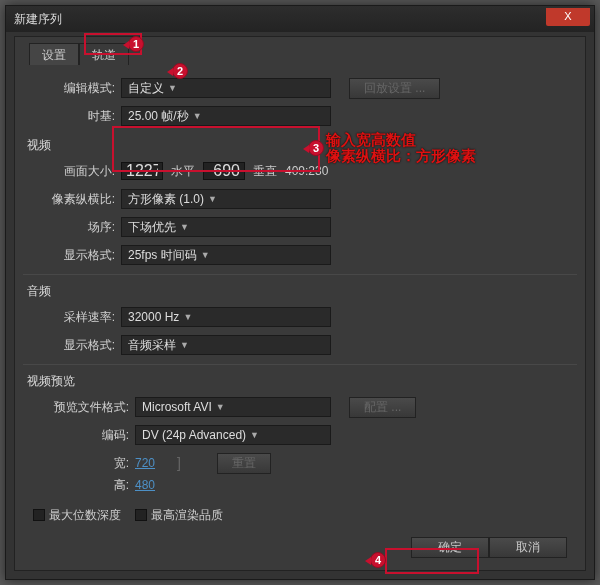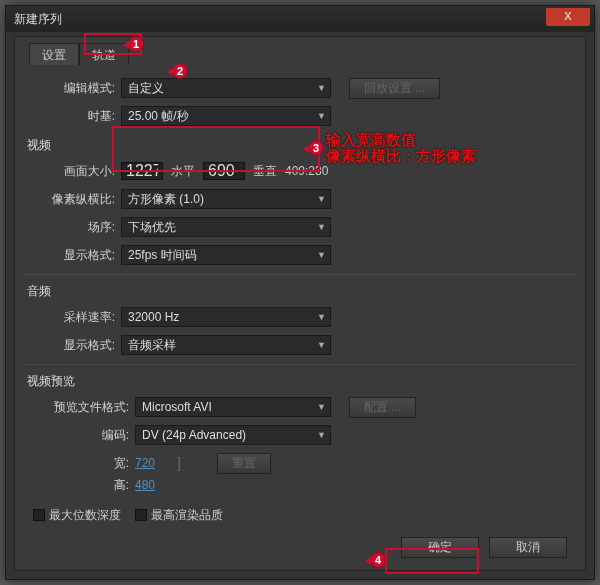--- a/index.html
+++ b/index.html
@@ -7,32 +7,32 @@
 .window { position: absolute; left: 5px; top: 5px; width: 590px; height: 575px; background: #333; border: 1px solid #1a1a1a; box-shadow: 0 0 12px rgba(0,0,0,.6); }
 .titlebar { height: 26px; background: linear-gradient(#2d2d2d,#232323); display: flex; align-items: center; color: #ddd; font-size: 12px; padding-left: 8px; position: relative; }
 .close-btn { position: absolute; right: 4px; top: 2px; width: 44px; height: 18px; background: #c0392b; color: #fff; text-align: center; line-height: 16px; font-size: 11px; border-radius: 0 0 2px 2px; cursor: pointer; }
 .body { position: absolute; left: 8px; right: 8px; top: 30px; bottom: 8px; background: #3a3a3a; border: 1px solid #222; }
 .tabs { display: flex; gap: 0; margin: 6px 0 0 14px; height: 22px; }
 .tab { padding: 3px 12px; font-size: 12px; color: #ccc; background: #3a3a3a; border: 1px solid #222; border-bottom: none; cursor: pointer; }
 .tab.active { background: #454545; }
 .content { padding: 10px 18px; color: #ccc; font-size: 12px; }
 .row { display: flex; align-items: center; height: 26px; margin-bottom: 2px; }
 .label { width: 82px; text-align: right; margin-right: 6px; color: #d0d0d0; }
-.dropdown { background: #2a2a2a; border: 1px solid #1a1a1a; color: #ddd; height: 20px; display: flex; align-items: center; justify-content: space-between; padding: 0 4px 0 6px; font-size: 12px; cursor: pointer; }
+.dropdown { background: #2a2a2a; border: 1px solid #1a1a1a; color: #ddd; height: 20px; display: flex; align-items: center; padding: 0 4px 0 6px; font-size: 12px; cursor: pointer; }
 .dd-arrow { font-size: 9px; color: #aaa; margin-left: 4px; }
 .input { background: #222; border: 1px solid #111; color: #ddd; height: 18px; padding: 0 4px; font-size: 16px; }
 .btn { background: linear-gradient(#4a4a4a,#383838); border: 1px solid #222; color: #ccc; height: 21px; padding: 0 14px; font-size: 12px; display: inline-flex; align-items: center; cursor: pointer; }
 .btn.disabled { color: #666; cursor: default; }
 .section-title { color: #d8d8d8; margin: 8px 0 4px -6px; font-size: 12px; }
 .hr { height: 1px; background: #222; border-bottom: 1px solid #484848; margin: 6px -10px; }
 .checkbox { width: 12px; height: 12px; background: #222; border: 1px solid #111; display: inline-block; margin-right: 4px; vertical-align: middle; }
 .dim { color: #666; }
 .link { color: #4d90c6; text-decoration: underline; cursor: pointer; }
 .seq-row { position: absolute; left: 18px; right: 18px; bottom: 46px; display: flex; align-items: center; border-top: 1px solid #222; padding-top: 10px; }
-.footer { position: absolute; right: 18px; bottom: 12px; display: flex; gap: 10px; align-items: center; }
+.footer { position: absolute; right: 18px; bottom: 12px; display: flex; align-items: center; }
 .marker { position: absolute; width: 16px; height: 16px; border-radius: 50%; background: #c8102e; color: #fff; font-size: 11px; font-weight: bold; display: flex; align-items: center; justify-content: center; border: 1px solid #940c22; z-index: 50; pointer-events: none; }
 .marker-arrow { position: absolute; width: 0; height: 0; border-top: 4px solid transparent; border-bottom: 4px solid transparent; border-right: 6px solid #c8102e; left: -6px; top: 4px; }
 .red-box { position: absolute; border: 2px solid #c8102e; pointer-events: none; z-index: 40; }
 .anno { position: absolute; color: #d11; font-size: 15px; font-weight: bold; z-index: 50; line-height: 16px; pointer-events: none; text-shadow: 0 0 2px #000; }
 </style>
 </head>
 <body>
 
 <div class="window">
   <div class="titlebar">
@@ -64,21 +64,21 @@
           <span class="dd-arrow">▼</span>
         </div>
       </div>
 
       <div class="section-title">视频</div>
 
       <div class="row">
         <div class="label">画面大小:</div>
         <input class="input" style="width: 42px;" value="1227">
         <span style="margin:0 8px">水平</span>
-        <input class="input" style="width: 42px;" value="690">
+        <input class="input" style="width: 42px; text-align: right;" value="690">
         <span style="margin:0 8px">垂直</span>
         <span>409:230</span>
       </div>
 
       <div class="row">
         <div class="label">像素纵横比:</div>
         <div class="dropdown" style="width:210px">
           <span>方形像素 (1.0)</span>
           <span class="dd-arrow">▼</span>
         </div>

